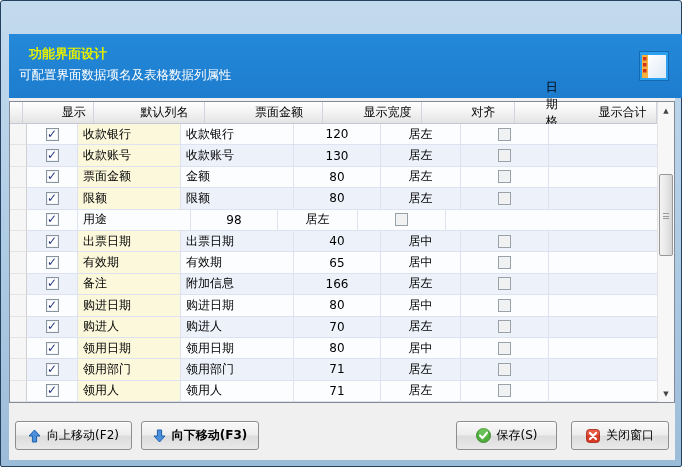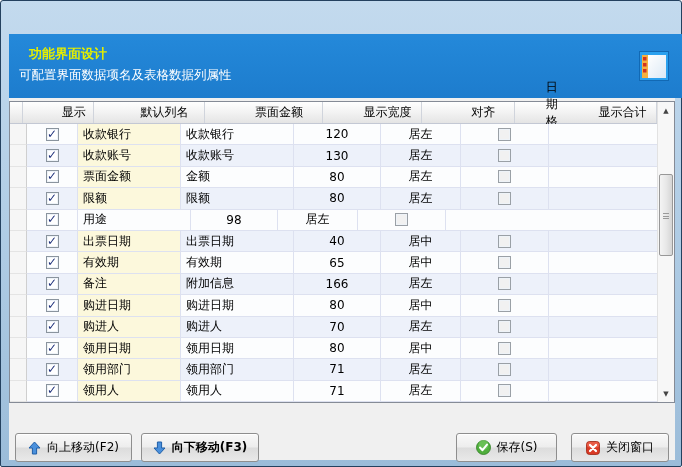--- a/index.html
+++ b/index.html
@@ -93,21 +93,21 @@
   }
   .thumb-grip { position:absolute; left:3px; right:3px; top:38px; height:6px;
     background:repeating-linear-gradient(180deg,#9a9a9a 0,#9a9a9a 1px,transparent 1px,transparent 2.6px); }
 
   
   .btn {
     position:absolute; top:323px; height:29px;
     border:1px solid #8e8e8e; border-radius:3px;
     background:linear-gradient(180deg,#f9f9f9 0%,#ededed 48%,#dcdcdc 52%,#e9e9e9 100%);
     display:flex; align-items:center; justify-content:center; gap:6px;
-    font-size:12px; color:#000; box-shadow:inset 0 1px 0 #fff; cursor:default;margin-top:12px;
+    font-size:12px; color:#000; box-shadow:inset 0 1px 0 #fff; cursor:default;
   }
   .btn-move-up { left:6px; width:117px; }
   .btn-move-down { left:132px; width:118px;font-weight:bold; }
   .btn-save { right:118px; width:101px; }
   .btn-close { right:6px; width:98px; }
   .btn svg { flex:0 0 auto; }
 </style>
 </head>
 <body>
 

